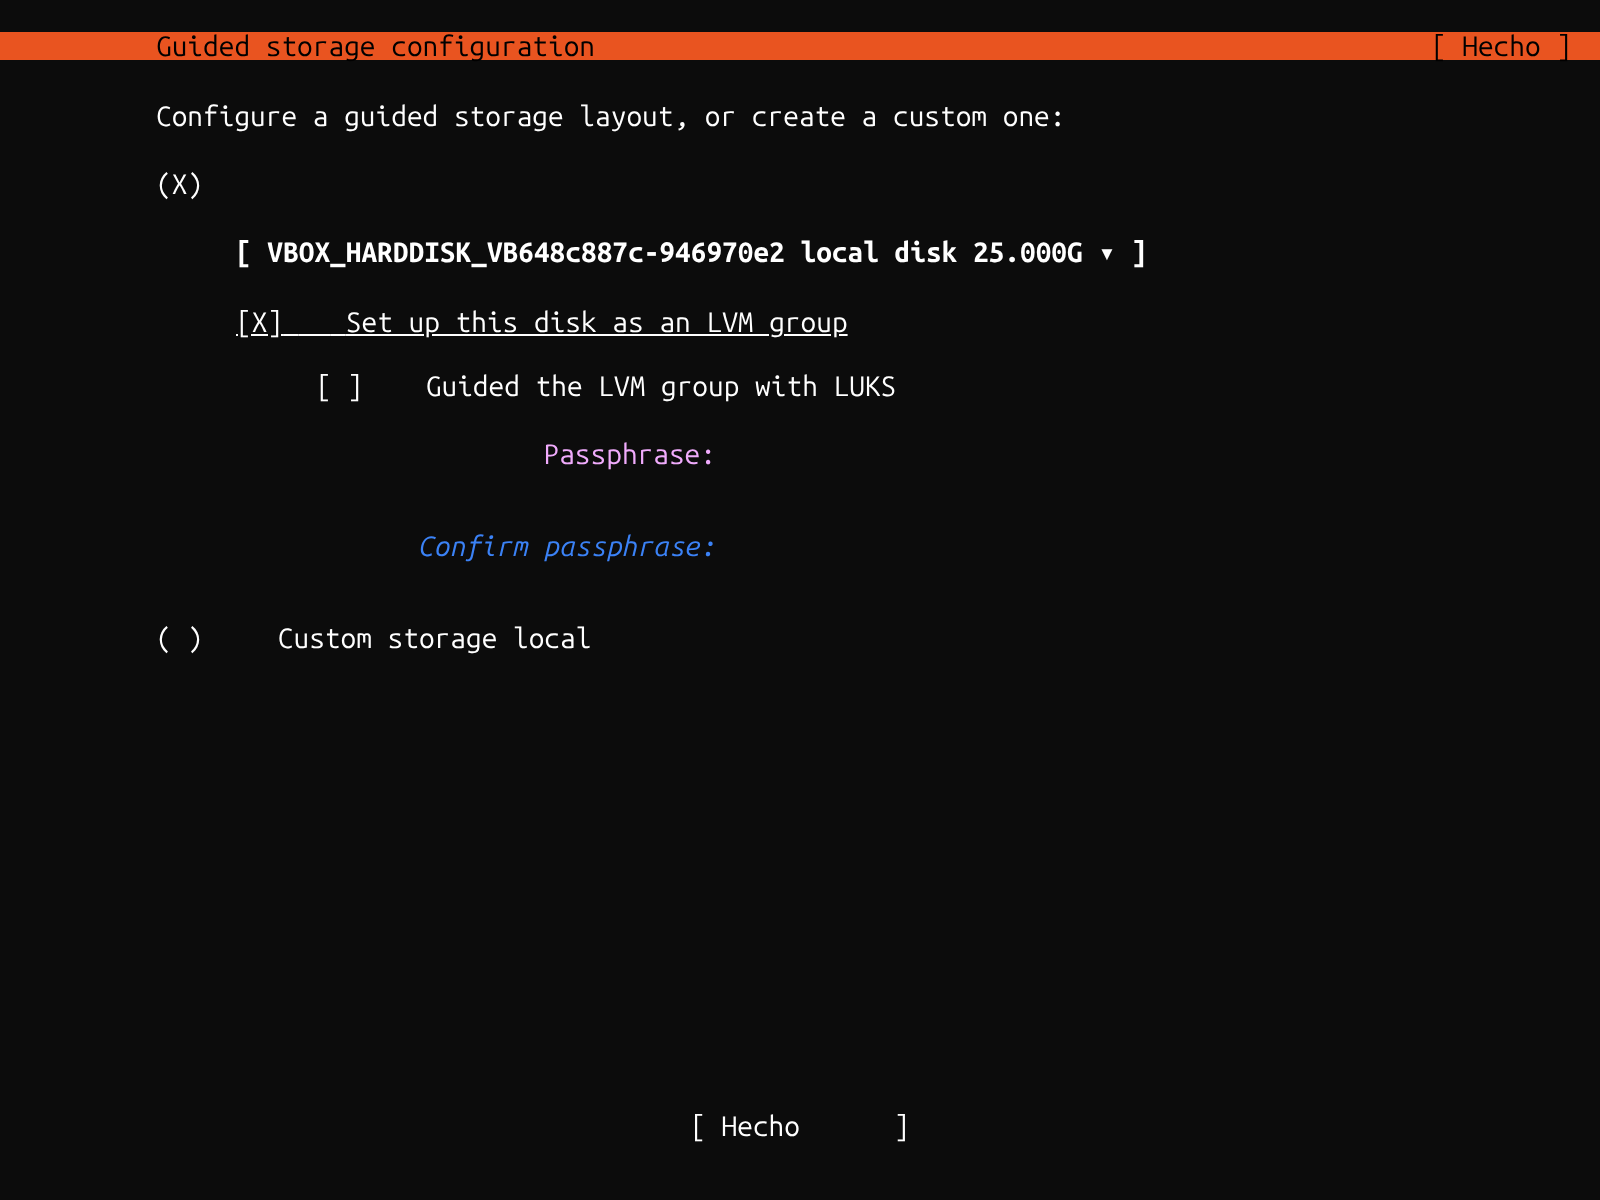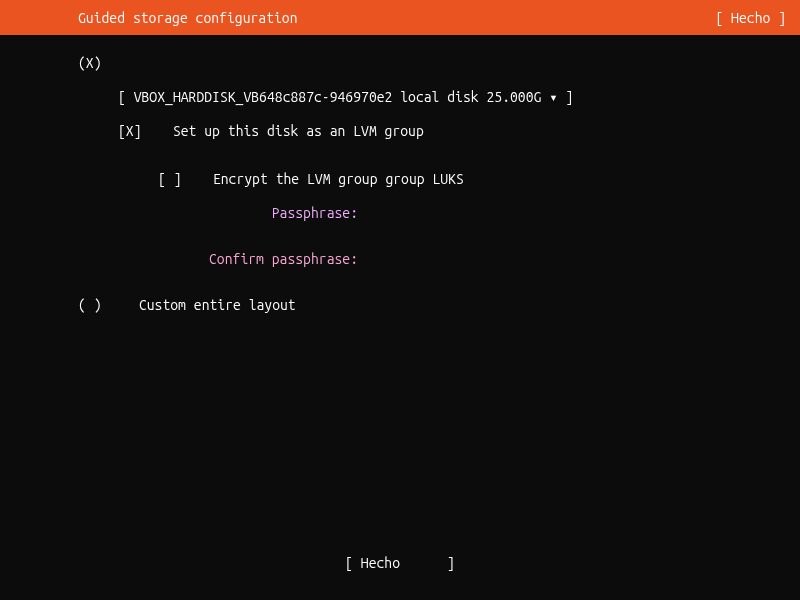--- a/index.html
+++ b/index.html
@@ -12,69 +12,73 @@
       height: 600px;
       background: #0c0c0c;
       font-family: 'Ubuntu Mono', 'DejaVu Sans Mono', 'Courier New', monospace;
       font-size: 14px;
       color: #ffffff;
       overflow: hidden;
       position: relative;
     }
     .header-bar {
       background: #e95420;
-      height: 35px;
+      height: 14px;
       display: flex;
       justify-content: space-between;
       align-items: center;
       padding: 0 14px 0 78px;
-      color: #ffffff;
+      color: #000000;
+      margin-top: 16px;
     }
     .content {
       padding: 20px 0 0 78px;
     }
     .intro {
       margin-bottom: 18px;
     }
     .option-row {
       margin-bottom: 18px;
     }
     .option-entire-disk {
       display: flex;
     }
     .radio-indicator {
       margin-right: 6px;
     }
     .disk-selector {
       margin-left: 40px;
       margin-bottom: 18px;
+      font-weight: bold;
     }
     .lvm-row {
       margin-left: 40px;
-      margin-bottom: 32px;
+      margin-bottom: 16px;
+      text-decoration: underline;
     }
     .encrypt-row {
       margin-left: 80px;
       margin-bottom: 18px;
     }
     .passphrase-row {
       margin-left: 120px;
       margin-bottom: 30px;
       color: #f0abfc;
       text-align: left;
     }
     .passphrase-label {
       display: inline-block;
       width: 160px;
       text-align: right;
     }
     .confirm-passphrase-row {
       margin-left: 120px;
       margin-bottom: 30px;
-      color: #f9a8d4;
+      color: #3b82f6;
+      font-style: italic;
     }
     .custom-option {
       margin-top: 18px;
     }
     .footer-buttons {
       position: absolute;
       bottom: 28px;
       left: 0;
       right: 0;
       text-align: center;
@@ -88,52 +92,53 @@
   </style>
 </head>
 <body>
 
 <div class="header-bar">
   <span>Guided storage configuration</span>
   <span>[ Hecho ]</span>
 </div>
 
 <div class="content">
+  <div class="intro">Configure a guided storage layout, or create a custom one:</div>
 
   <div class="option-row option-entire-disk">
     <span class="radio-indicator">(X)</span>
     <span>&nbsp;</span>
   </div>
 
   <div class="disk-selector">
     <span>[ VBOX_HARDDISK_VB648c887c-946970e2 local disk 25.000G ▾ ]</span>
   </div>
 
   <div class="lvm-row">
     <span>[X]</span>
     <span>&nbsp;&nbsp;</span>
     <span>Set up this disk as an LVM group</span>
   </div>
 
   <div class="encrypt-row">
     <span>[ ]</span>
     <span>&nbsp;&nbsp;</span>
-    <span>Encrypt the LVM group group LUKS</span>
+    <span>Guided the LVM group with LUKS</span>
   </div>
 
   <div class="passphrase-row">
     <span class="passphrase-label">Passphrase:</span>
   </div>
 
   <div class="confirm-passphrase-row">
     <span class="passphrase-label">Confirm passphrase:</span>
   </div>
 
   <div class="option-row custom-option">
     <span class="radio-indicator">( )</span>
     <span>&nbsp;&nbsp;</span>
-    <span>Custom entire layout</span>
+    <span>Custom storage local</span>
   </div>
 </div>
 
 <div class="footer-buttons">
   <div class="btn-bracket">[ Hecho      ]</div>
 </div>
 
 </body></html>

